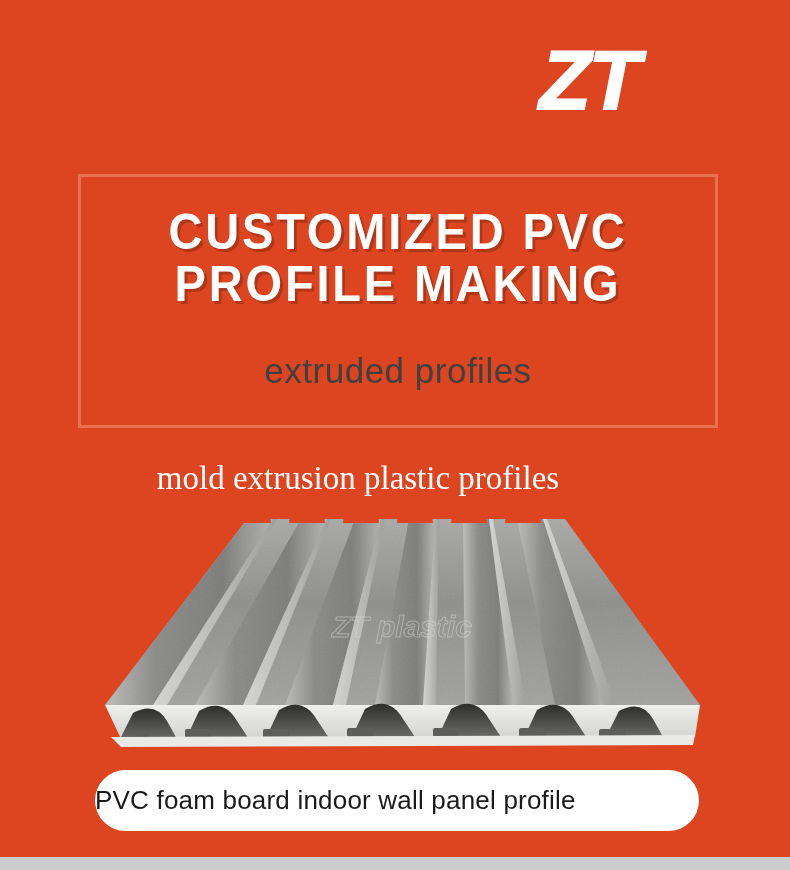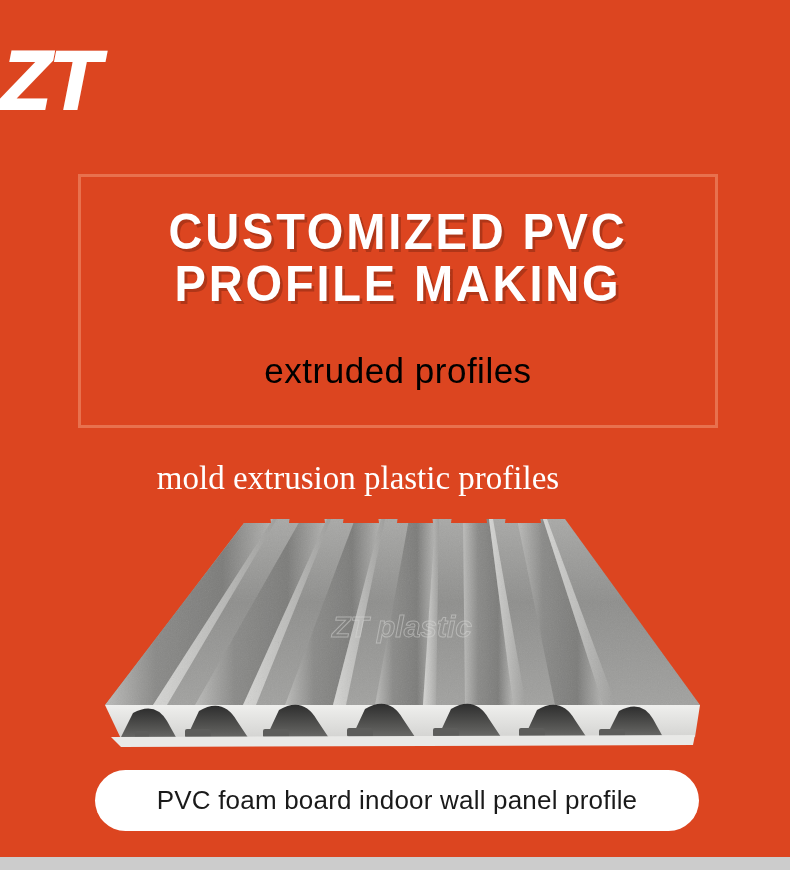--- a/index.html
+++ b/index.html
@@ -23,21 +23,21 @@
     width: 790px;
     height: 857px;
     background: #dc4520;
   }
   
   #logo {
     position: absolute;
     left: 0;
     top: 38px;
     width: 638px;
-    text-align: left;
+    text-align: right;
     font-family: "Liberation Sans", sans-serif;
     font-style: italic;
     font-weight: bold;
     font-size: 84px;
     line-height: 84px;
     letter-spacing: -2px;
     color: #ffffff;
     -webkit-text-stroke: 2px #ffffff;
   }
   
@@ -70,21 +70,21 @@
   #subhead {
     position: absolute;
     left: 78px;
     top: 350px;
     width: 640px;
     text-align: center;
     font-family: "Liberation Sans", sans-serif;
     font-weight: 400;
     font-size: 35px;
     line-height: 42px;
-    color: #000000;
+    color: #404040;
     letter-spacing: 0.5px;
   }
   
   #tagline {
     position: absolute;
     left: 0;
     top: 458px;
     width: 716px;
     text-align: center;
     font-family: "Liberation Serif", serif;
@@ -107,21 +107,20 @@
   #caption-pill {
     position: absolute;
     left: 95px;
     top: 770px;
     width: 604px;
     height: 61px;
     background: #ffffff;
     border-radius: 31px;
     display: flex;
     align-items: center;
-    justify-content: center;
   }
   #caption-text {
     font-family: "Liberation Sans", sans-serif;
     font-size: 26px;
     color: #1a1a1a;
     letter-spacing: 0.2px;
     white-space: nowrap;
   }
   #bottom-strip {
     position: absolute;

